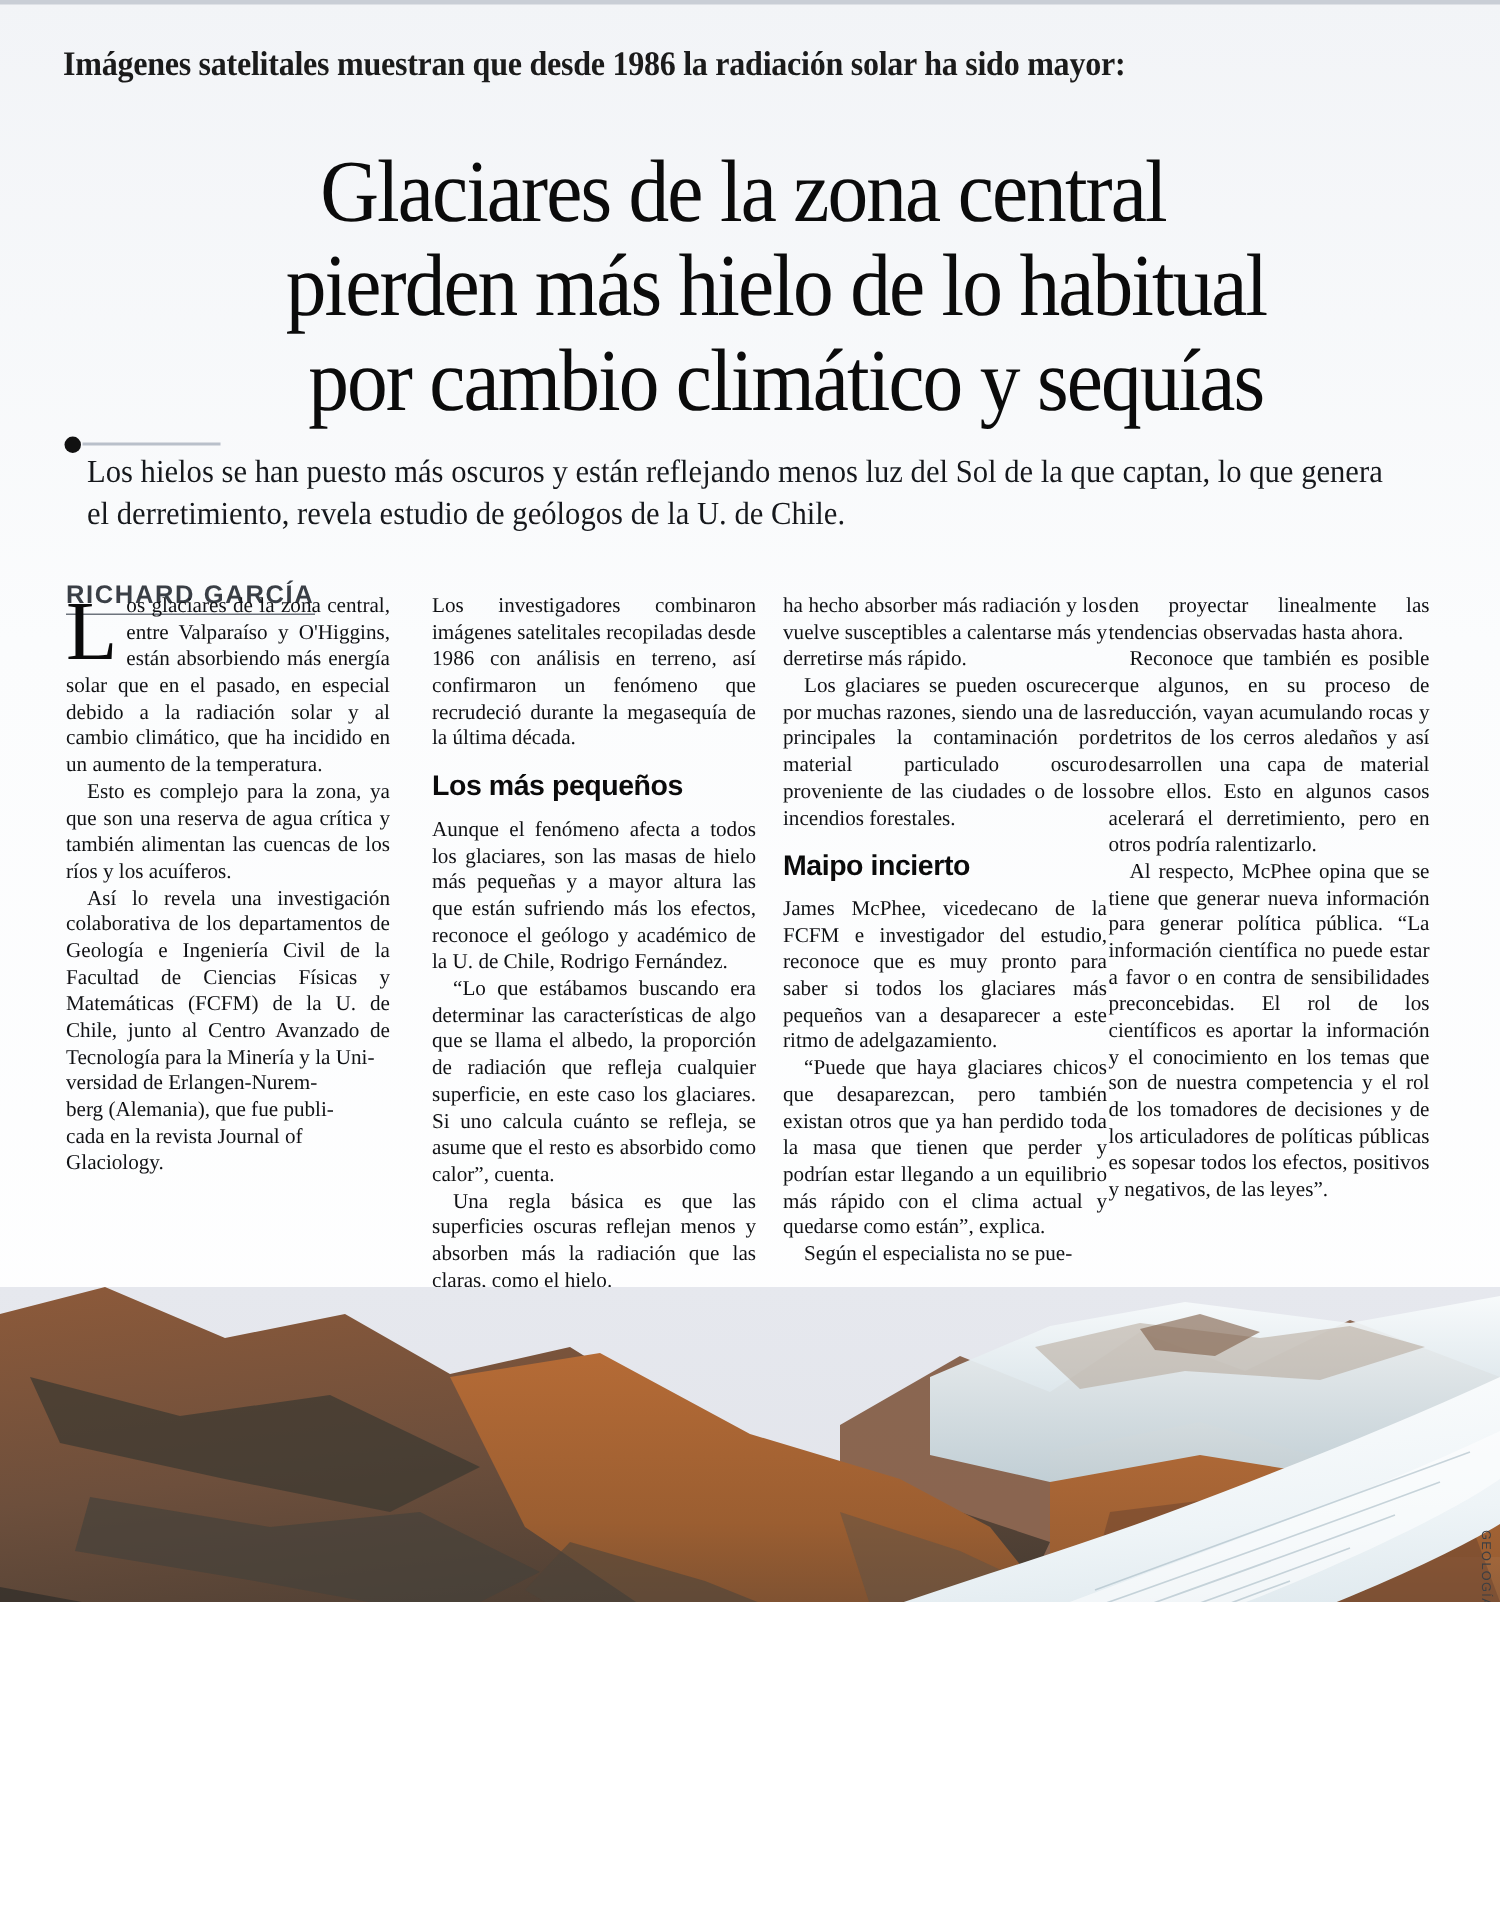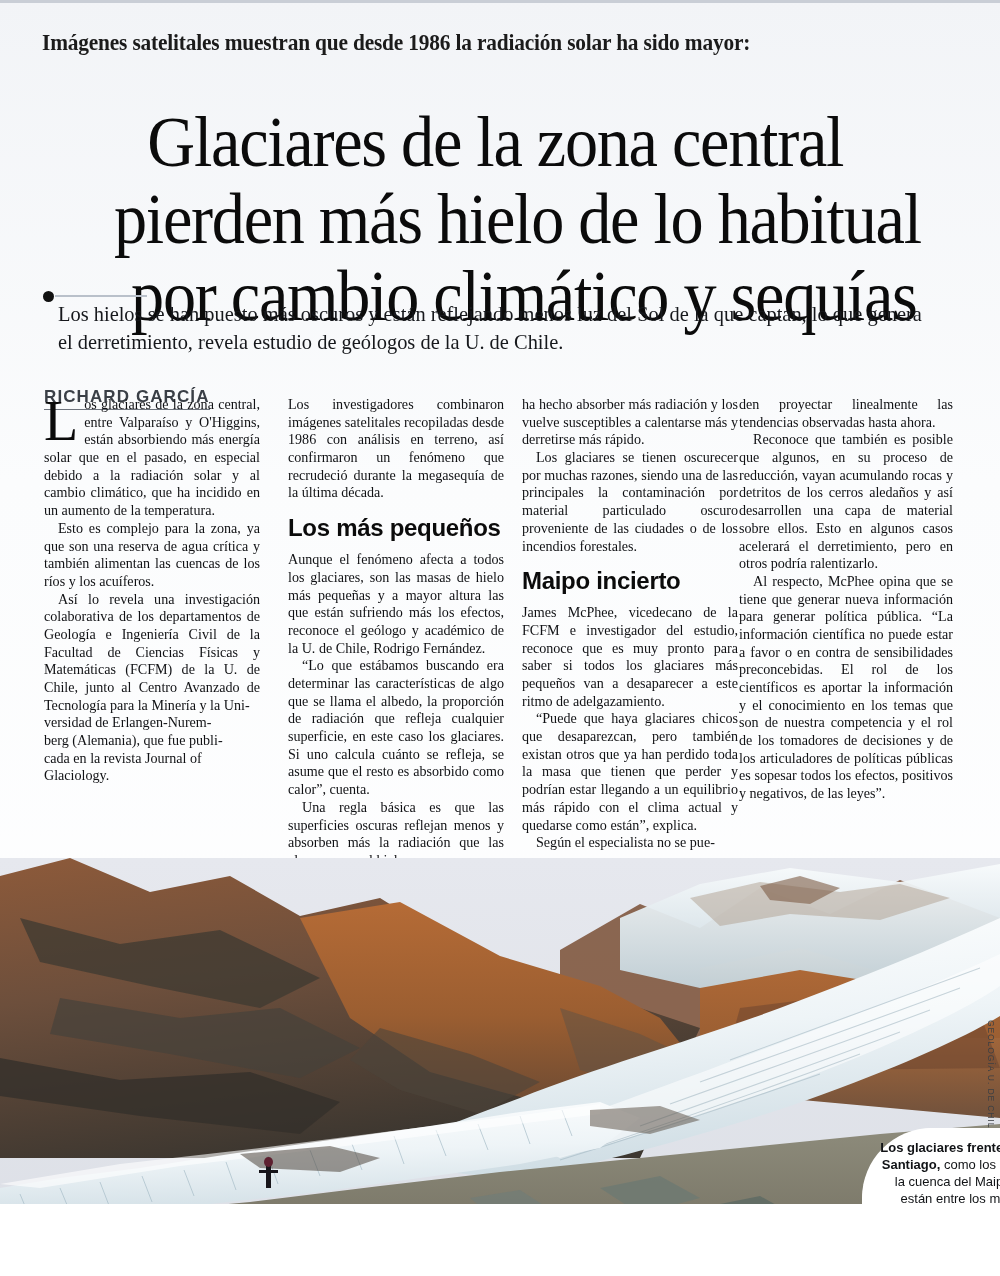--- a/index.html
+++ b/index.html
@@ -4,21 +4,21 @@
 <title>Glaciares de la zona central</title>
 <style>
   html, body {
     margin: 0;
     padding: 0;
     background: #ffffff;
   }
   .page {
     position: relative;
     width: 1000px;
-    height: 1204px;
+    height: 1068px;
     overflow: hidden;
     background: linear-gradient(180deg, #f2f4f7 0%, #fbfcfd 40%, #ffffff 100%);
     font-family: "Liberation Serif", "DejaVu Serif", serif;
     color: #111;
     text-decoration: underline;
   }
   .top-rule {
     position: absolute;
     left: 0; top: 0;
     width: 1000px; height: 3px;
@@ -39,21 +39,21 @@
     transform: scaleX(0.93);
     transform-origin: left center;
   }
 
   
   .headline {
     position: absolute;
     left: 40px; top: 56px;
     width: 940px;
     font-family: "Liberation Serif", "DejaVu Serif", serif;
-    font-size: 72px;
+    font-size: 59px;
     line-height: 1.07;
     font-weight: 400;
     color: #0b0b0b;
     letter-spacing: -1.4px;
     text-align: center;
   }
   .headline .hl-line { display: block; transform: scaleX(0.92); }
   .headline .hl-line.l1 { text-align: center; padding-right: 32px; }
   .headline .hl-line.l2 { text-align: center; padding-left: 16px; }
   .headline .hl-line.l3 { text-align: center; padding-left: 30px; }
@@ -125,21 +125,21 @@
     font-family: "Liberation Serif", "DejaVu Serif", serif;
     font-size: 56px;
     line-height: 0.78;
     font-weight: 400;
     padding: 4px 6px 0 0;
     color: #0a0a0a;
   }
 
   .subhead {
     font-family: "Liberation Sans", "DejaVu Sans", sans-serif;
-    font-size: 24px;
+    font-size: 19px;
     font-weight: 700;
     letter-spacing: -0.3px;
     color: #0b0b0b;
     margin: 11px 0 8px 0;
     text-indent: 0;
     text-align: left;
   }
 
   .taper { text-align: left; }
   .taper span { display: block; }
@@ -229,21 +229,21 @@
     <p class="first">Los investigadores combinaron imágenes satelitales recopiladas desde 1986 con análisis en terreno, así confirmaron un fenómeno que recrudeció durante la megasequía de la última década.</p>
     <h2 class="subhead">Los más pequeños</h2>
     <p class="first">Aunque el fenómeno afecta a todos los glaciares, son las masas de hielo más pequeñas y a mayor altura las que están sufriendo más los efectos, reconoce el geólogo y académico de la U. de Chile, Rodrigo Fernández.</p>
     <p>“Lo que estábamos buscando era determinar las características de algo que se llama el albedo, la proporción de radiación que refleja cualquier superficie, en este caso los glaciares. Si uno calcula cuánto se refleja, se asume que el resto es absorbido como calor”, cuenta.</p>
     <p>Una regla básica es que las superficies oscuras reflejan menos y absorben más la radiación que las claras, como el hielo.</p>
     <p>El detalle es que algunos glaciares se han ido poniendo más oscuros a través del tiempo, lo que los</p>
   </div>
 
   <div class="col col3">
     <p class="first">ha hecho absorber más radiación y los vuelve susceptibles a calentarse más y derretirse más rápido.</p>
-    <p>Los glaciares se tienen oscurecer por muchas razones, siendo una de las principales la contaminación por material particulado oscuro proveniente de las ciudades o de los incendios forestales.</p>
+    <p>Los glaciares se pueden oscurecer por muchas razones, siendo una de las principales la contaminación por material particulado oscuro proveniente de las ciudades o de los incendios forestales.</p>
     <h2 class="subhead">Maipo incierto</h2>
     <p class="first">James McPhee, vicedecano de la FCFM e investigador del estudio, reconoce que es muy pronto para saber si todos los glaciares más pequeños van a desaparecer a este ritmo de adelgazamiento.</p>
     <p>“Puede que haya glaciares chicos que desaparezcan, pero también existan otros que ya han perdido toda la masa que tienen que perder y podrían estar llegando a un equilibrio más rápido con el clima actual y quedarse como están”, explica.</p>
     <p>Según el especialista no se pue-</p>
   </div>
 
   <div class="col col4">
     <p class="first">den proyectar linealmente las tendencias observadas hasta ahora.</p>
     <p>Reconoce que también es posible que algunos, en su proceso de reducción, vayan acumulando rocas y detritos de los cerros aledaños y así desarrollen una capa de material sobre ellos. Esto en algunos casos acelerará el derretimiento, pero en otros podría ralentizarlo.</p>
     <p>Al respecto, McPhee opina que se tiene que generar nueva información para generar política pública. “La información científica no puede estar a favor o en contra de sensibilidades preconcebidas. El rol de los científicos es aportar la información y el conocimiento en los temas que son de nuestra competencia y el rol de los tomadores de decisiones y de los articuladores de políticas públicas es sopesar todos los efectos, positivos y negativos, de las leyes”.</p>

